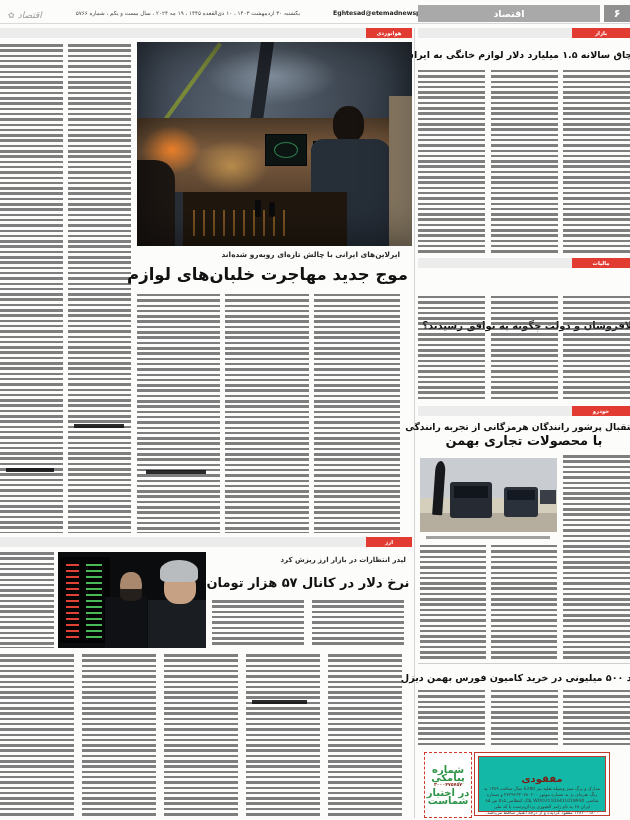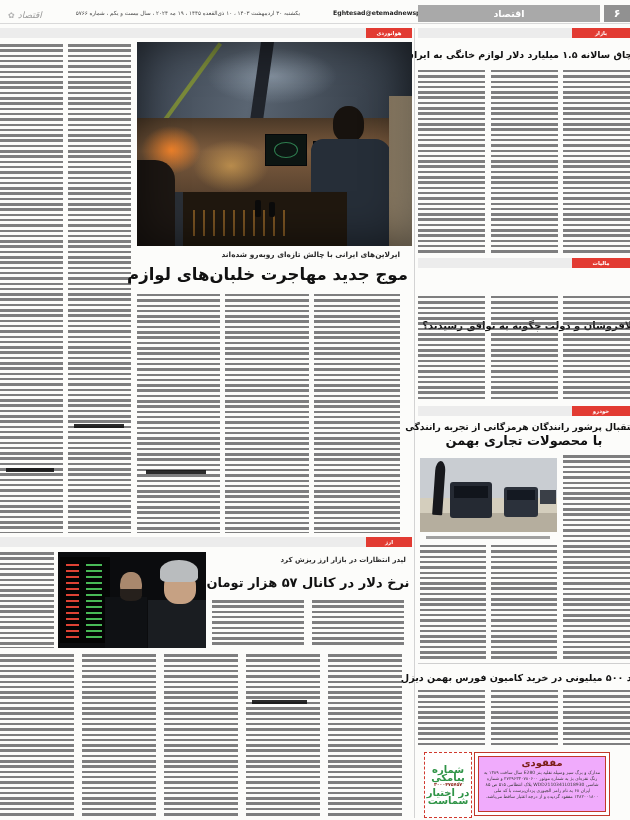--- a/index.html
+++ b/index.html
@@ -84,22 +84,22 @@
   .tk-t1{left:30px;top:24px;width:42px;height:36px;background:#252a33;border-radius:3px;}
   .tk-t1w{left:34px;top:28px;width:34px;height:12px;background:#11151c;}
   .tk-t2{left:84px;top:29px;width:34px;height:30px;background:#2b313b;border-radius:3px;}
   .tk-t2w{left:87px;top:32px;width:28px;height:10px;background:#141922;}
   .tk-bg{left:120px;top:32px;width:16px;height:14px;background:#3a3f47;}
   
   .smsbox{left:424px;top:752px;width:46px;height:64px;border:1px dashed #d0392e;background:#fff;
           display:flex;flex-direction:column;align-items:center;justify-content:center;gap:1px;}
   .smsbox .g{color:#2f9447;font-size:10px;font-weight:bold;line-height:7px;}
   .smsbox .n{color:#8a1f15;font-size:4.6px;font-weight:bold;line-height:6px;letter-spacing:-.2px;}
-  .lostbox{left:474px;top:752px;width:136px;height:64px;background:#f0abfc;border:1.5px solid #c0392b;
-           box-shadow:inset 0 0 0 3px #fff,inset 0 0 0 4px #c0392b;padding:4px 7px;box-sizing:border-box;}
+  .lostbox{left:474px;top:752px;width:136px;height:64px;background:#14b8a6;border:1.5px solid #c0392b;
+           box-shadow:inset 0 0 0 3px #fff,inset 0 0 0 4px #c0392b;padding:20px 7px;box-sizing:border-box;}
   .lost-title{color:#7a1d15;font-size:10px;font-weight:bold;text-align:center;line-height:11px;}
   .lost-body{color:#3a3a3a;font-size:4.5px;line-height:6px;text-align:center;margin-top:2px;}
 </style>
 </head>
 <body>
 
 <div id="canvas">
 
   <div class="abs logo">
     <span class="mark">✿</span>

